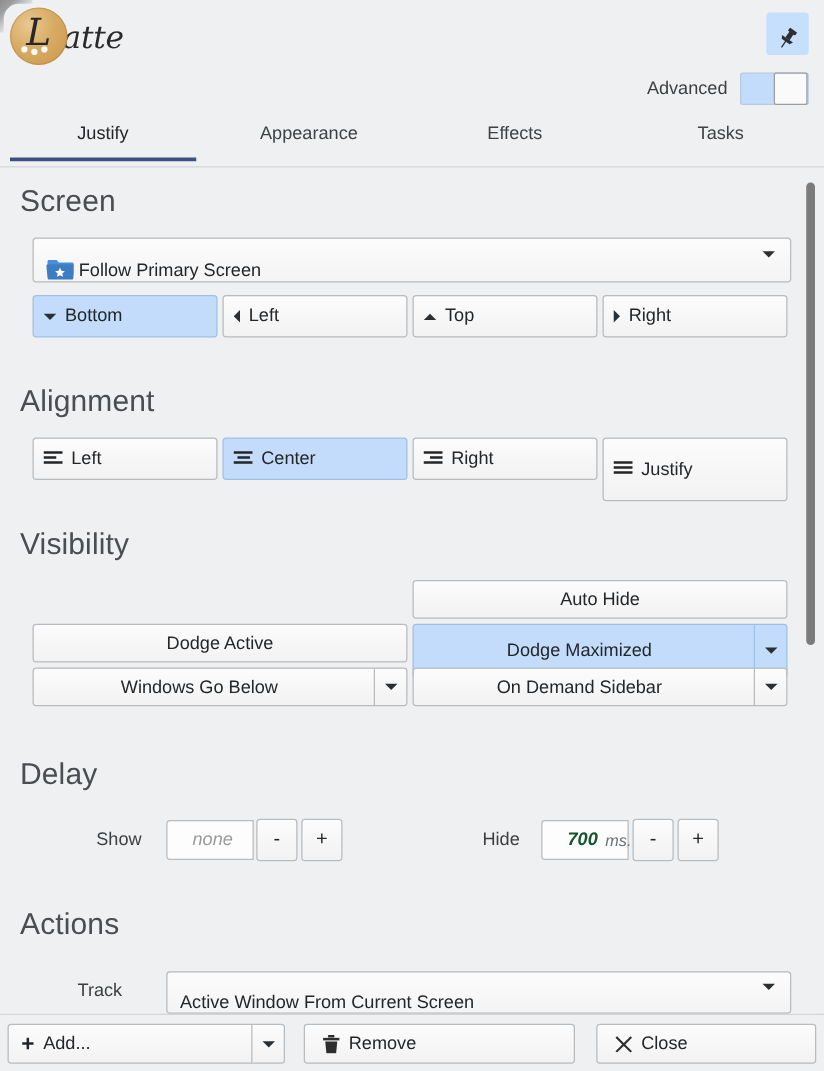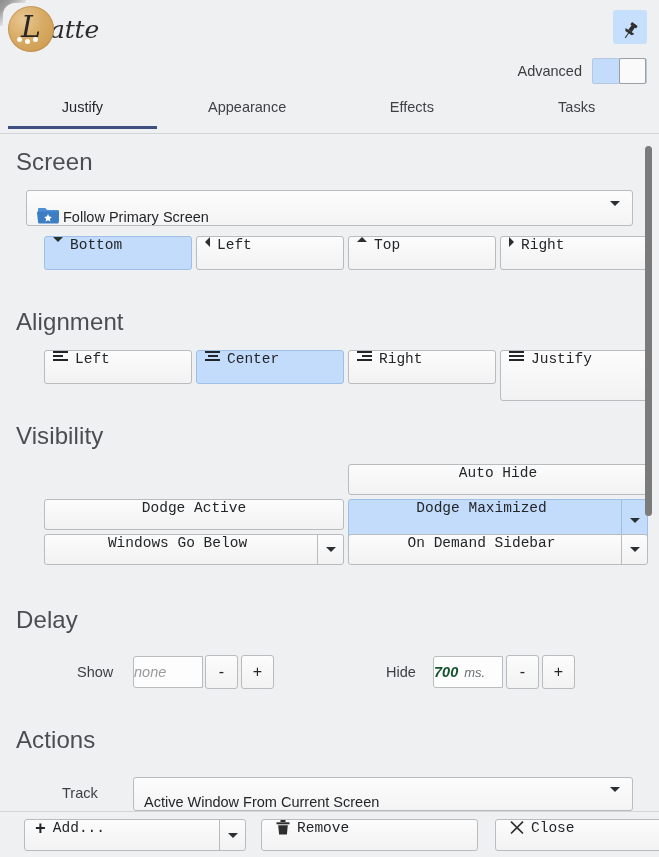--- a/index.html
+++ b/index.html
@@ -204,27 +204,27 @@
 
   
   .btn {
     box-sizing: border-box;
     background: linear-gradient(#fcfcfc, #f2f2f2);
     border: 1px solid #b8bcbf;
     border-radius: 3px;
     font-size: 14.5px;
     color: #232629;
     display: flex;
+    align-items: center;
     justify-content: center;
     gap: 7px;
     cursor: pointer;
     padding: 0 8px;
     white-space: nowrap;
-    font-family: Liberation Mono, monospace;
-    margin-left: 18px;
+    font-family: Liberation Sans, sans-serif;
   }
   .btn.selected {
     background: #c3dcfb;
     border-color: #9fc0e6;
   }
   .btn.left-align { justify-content: flex-start; }
 
   .combo {
     box-sizing: border-box;
     background: linear-gradient(#fcfcfc, #f4f4f4);
@@ -292,21 +292,21 @@
     cursor: pointer;
   }
 
   .spin-field {
     box-sizing: border-box;
     background: #fdfdfd;
     border: 1px solid #b8bcbf;
     border-radius: 3px 0 0 3px;
     display: flex;
     align-items: center;
-    padding: 0 0;
+    padding: 0 20px;
     gap: 6px;
     font-size: 14.5px;
   }
   .spin-placeholder {
     font-style: italic;
     color: #9a9a9a;
   }
   .spin-value {
     font-style: italic;
     font-weight: bold;

